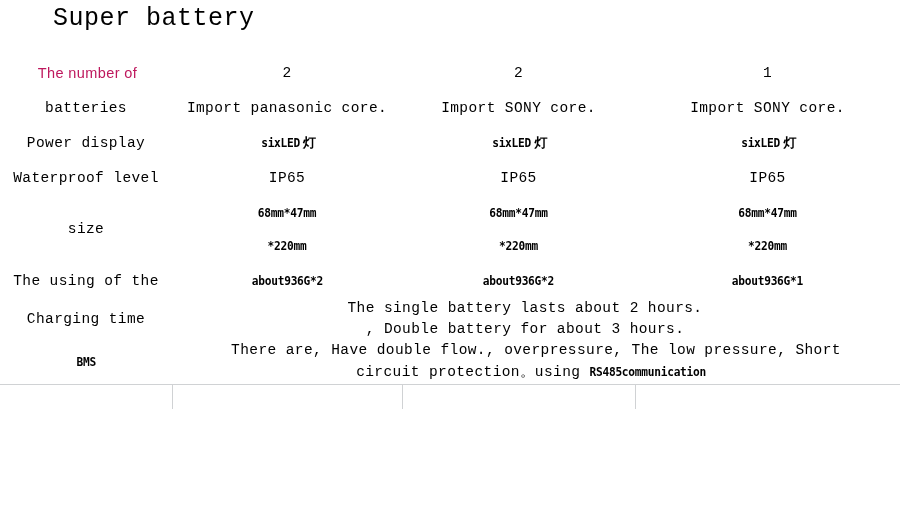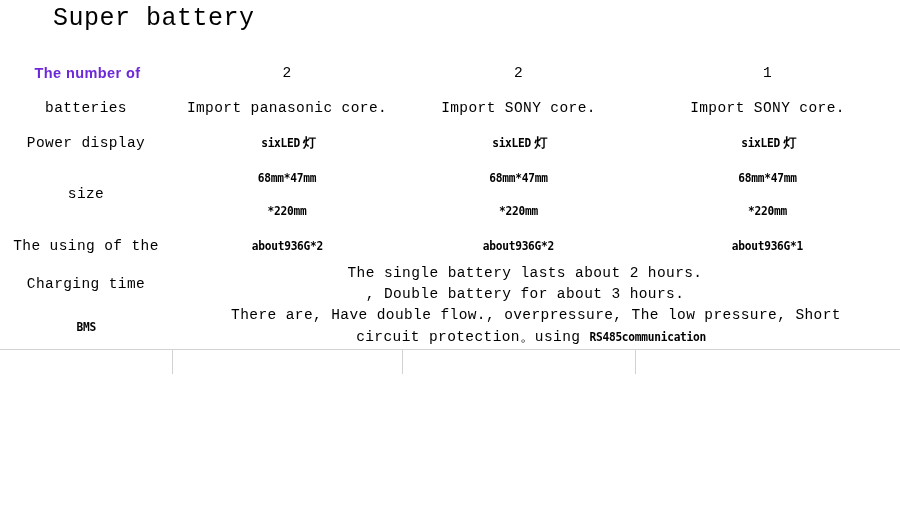--- a/index.html
+++ b/index.html
@@ -53,25 +53,25 @@
     border: none;
     font-size: 14.5px;
     letter-spacing: 0.4px;
     white-space: nowrap;
   }
 
   
   .hdr-label {
     font-family: "Liberation Sans", "DejaVu Sans", sans-serif;
     font-size: 13px;
-    font-weight: bold;
+    font-weight: normal;
     letter-spacing: -0.1px;
     text-align: left;
     padding-left: 3px !important;
-    color: #6d28d9;
+    color: #be185d;
   }
   .hdr-num {
     font-family: "Liberation Mono", "DejaVu Sans Mono", monospace;
     font-size: 14px;
   }
 
   .r-tall { height: 35px; }
   .r-norm { height: 35px; }
 
   
@@ -156,20 +156,26 @@
 
 
 
       <tr class="r-norm">
         <td>Power display</td>
         <td><span class="dense">sixLED</span><span class="cjk">灯</span></td>
         <td><span class="dense">sixLED</span><span class="cjk">灯</span></td>
         <td><span class="dense">sixLED</span><span class="cjk">灯</span></td>
       </tr>
 
+      <tr class="r-norm">
+        <td>Waterproof level</td>
+        <td>IP65</td>
+        <td>IP65</td>
+        <td>IP65</td>
+      </tr>
 
 
       <tr class="r-tall" style="height:68px">
         <td>size</td>
         <td class="size-cell">
           <span class="l1 dense">68mm*47mm</span>
           <span class="l2 dense">*220mm</span>
         </td>
         <td class="size-cell">
           <span class="l1 dense">68mm*47mm</span>

